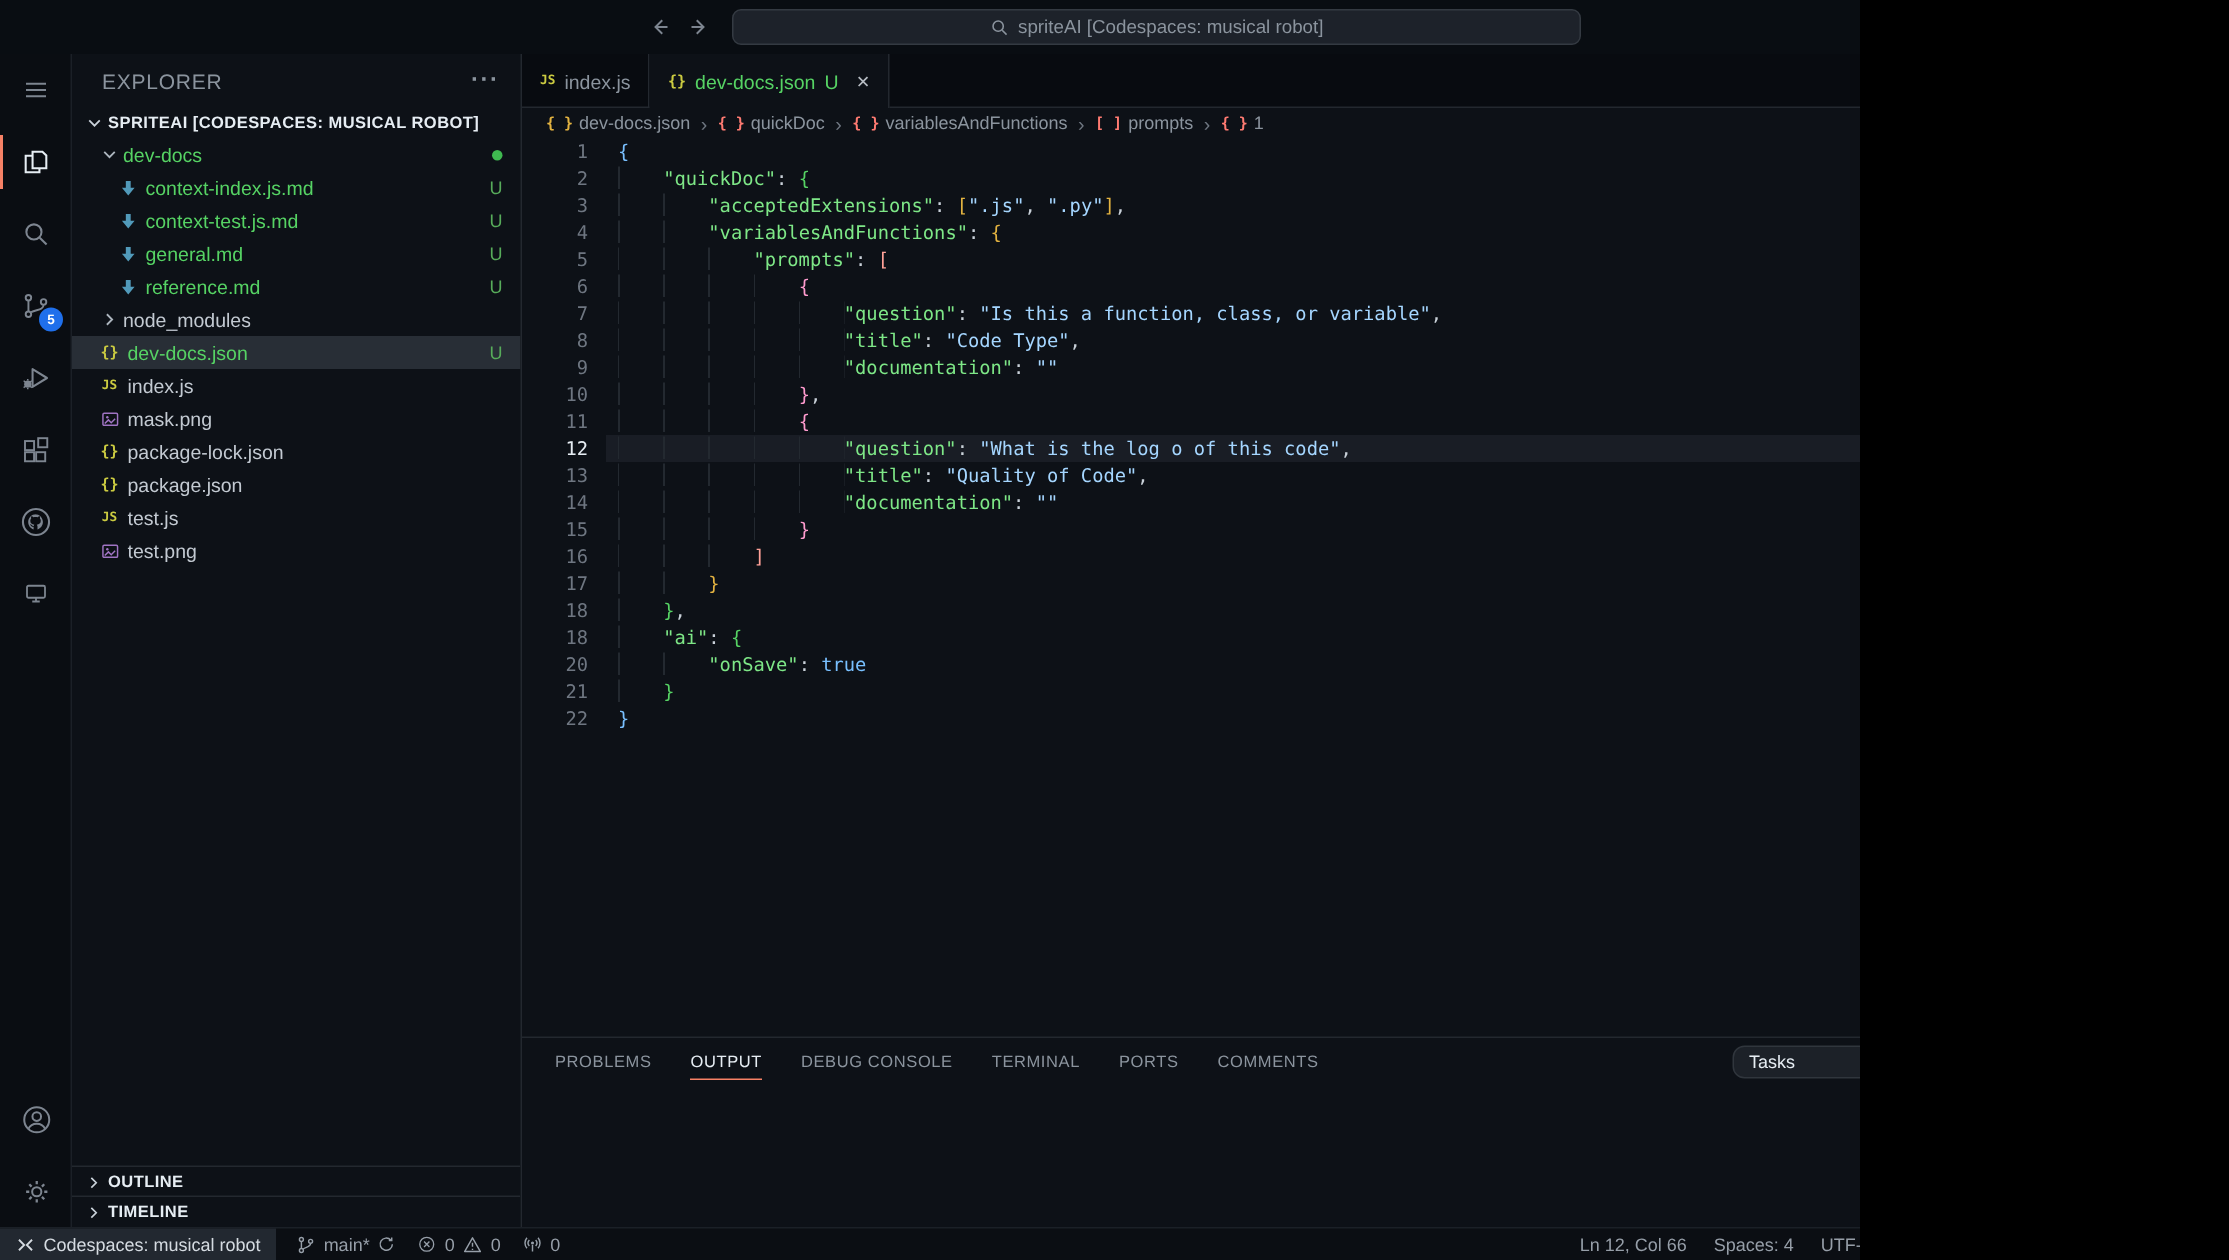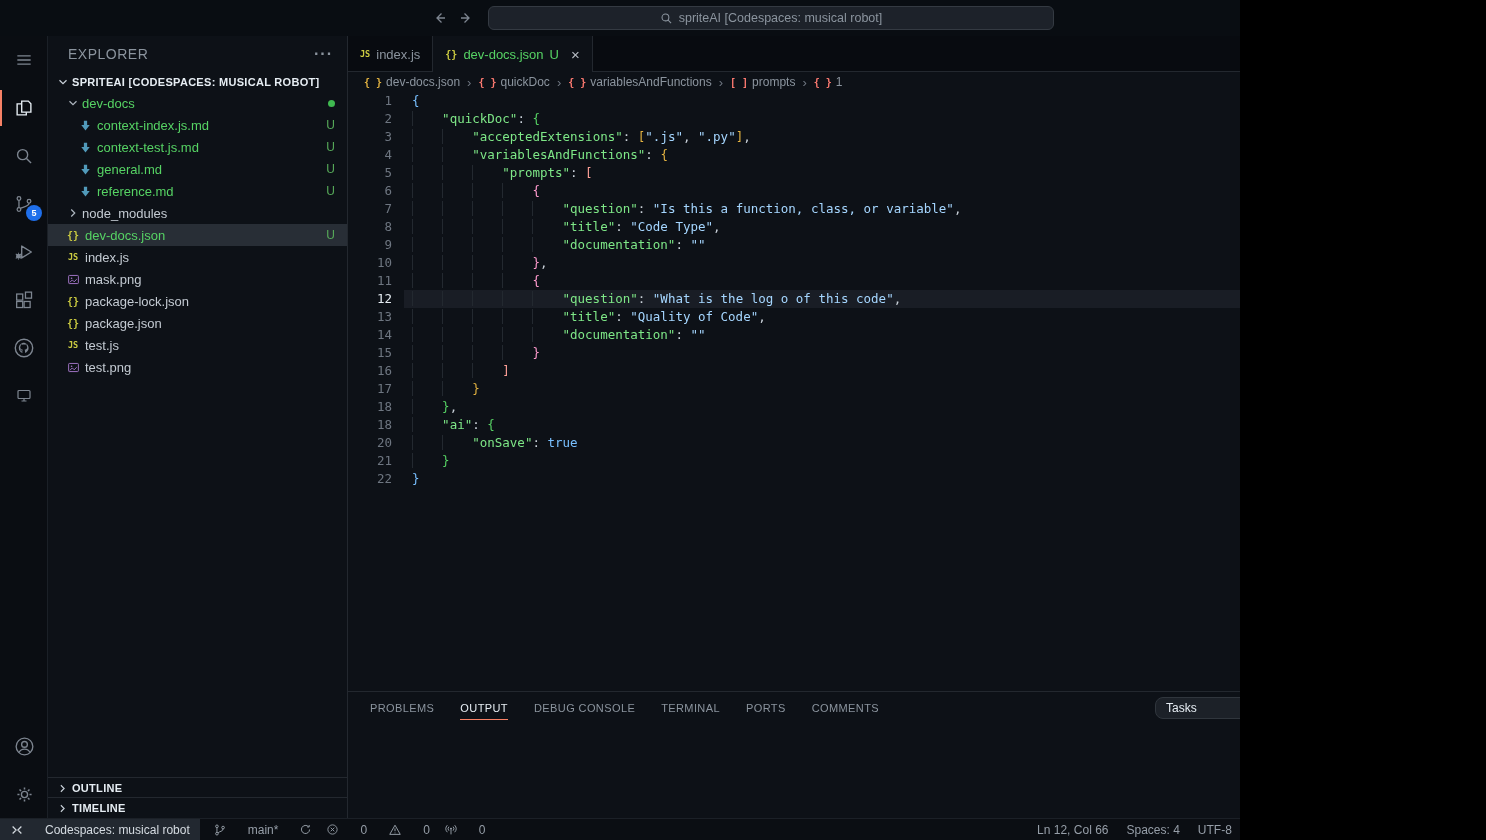--- a/index.html
+++ b/index.html
@@ -89,21 +89,21 @@
   .panel-header { position:relative; height:32px; display:flex; align-items:center; padding-left:22px; }
   .ptab { position:relative; font-size:11px; letter-spacing:0.4px; color:#8b949e; margin-right:26px; padding:9px 0; }
   .ptab.active { color:#e6edf3; }
   .ptab.active::after { content:""; position:absolute; left:0; right:0; bottom:3px; height:1.5px; background:#f78166; }
   .panel-right { position:absolute; right:14px; top:0; height:32px; display:flex; align-items:center; gap:13px; color:#8b949e; }
   .tasks-dd { width:164px; height:22px; background:#1c2128; border:1px solid #30363d; border-radius:8px; display:flex; align-items:center; justify-content:space-between; padding:0 10px; color:#e6edf3; font-size:12px; margin-right:8px; }
 
   
   #statusbar { position:absolute; left:0; top:818px; width:1486px; height:22px; background:#0b0e13; border-top:1px solid #1b2027; display:flex; align-items:center; justify-content:space-between; font-size:12px; color:#969ea8; }
   .sb-left, .sb-right { display:flex; align-items:center; height:100%; }
-  .st-item { display:flex; align-items:center; gap:21px; padding:0 7px; height:100%; white-space:nowrap; }
+  .st-item { display:flex; align-items:center; gap:5px; padding:0 7px; height:100%; white-space:nowrap; }
   .st-item.remote { background:#222830; color:#d5dbe1; padding:0 10px; margin-right:6px; }
   .sb-right { padding-right:8px; }
   .sb-right .st-item { padding:0 9px; }
   .mono { font-family:"DejaVu Sans Mono", monospace; }
 </style>
 </head>
 <body>
 
 <div id="app">
 

